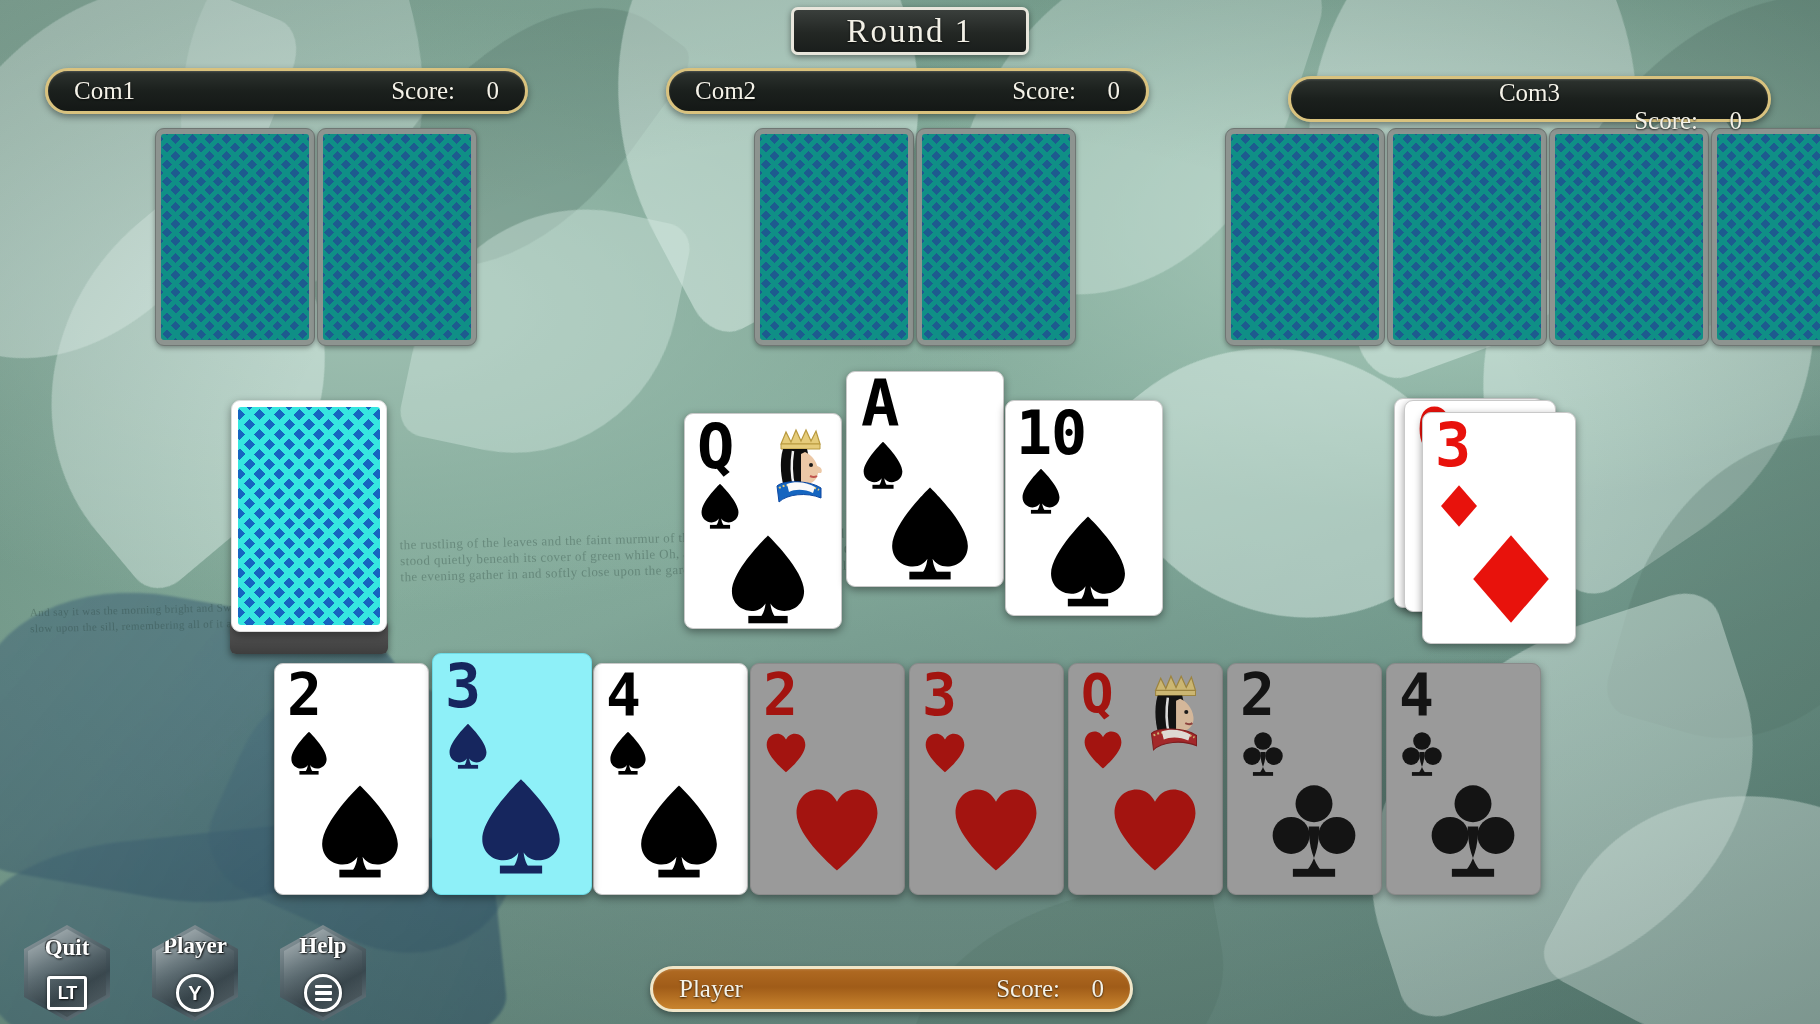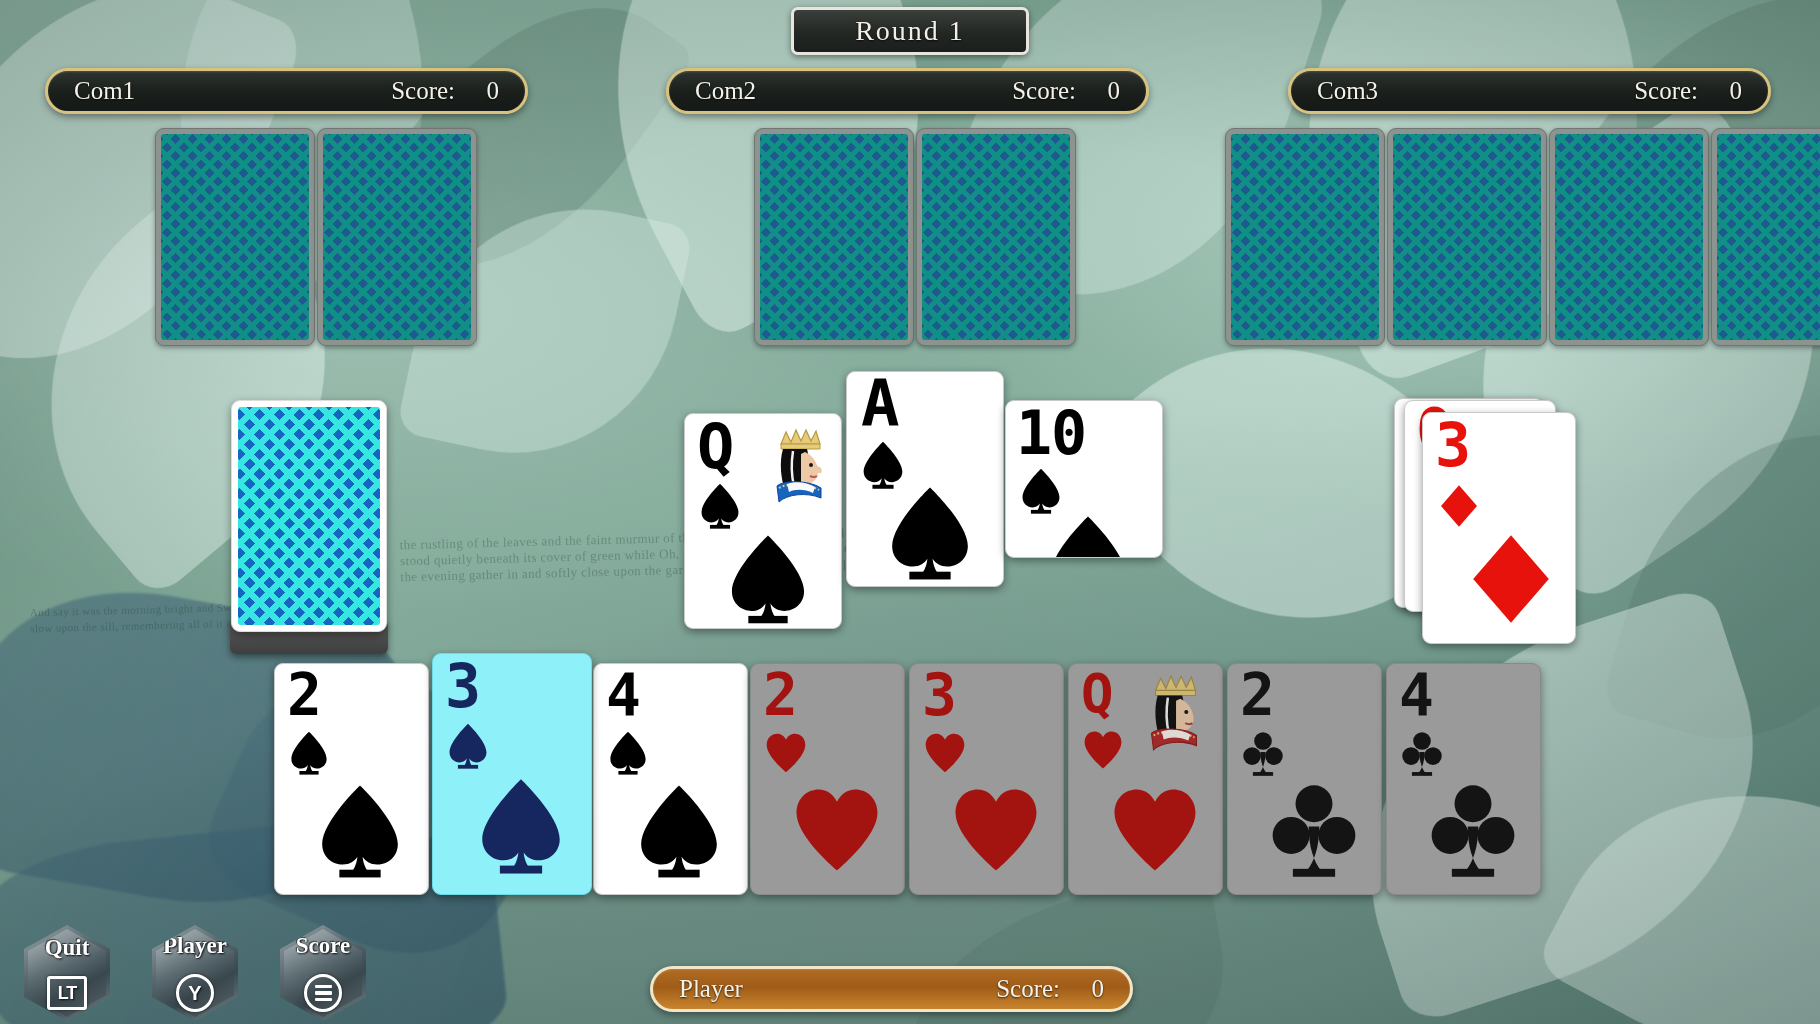--- a/index.html
+++ b/index.html
@@ -53,21 +53,21 @@
     position:absolute; left:50%; top:7px; transform:translateX(-50%);
     width:238px; height:48px;
     background:linear-gradient(180deg,#3a3f3c 0%, #232724 55%, #1a1e1c 100%);
     border:3px solid #e8e6dc;
     border-radius:7px;
     display:flex; align-items:center; justify-content:center;
     box-shadow:0 2px 6px rgba(0,0,0,0.45);
     z-index:6;
   }
   .round-pill span{
-    color:#f2f0e6; font-size:28px; letter-spacing:2px;
+    color:#f2f0e6; font-size:33px; letter-spacing:2px;
     text-shadow:0 1px 2px rgba(0,0,0,0.8);
   }
 
   
   .banner{
     position:absolute; height:46px;
     border-radius:23px;
     border:3px solid #d9c27e;
     display:flex; align-items:center;
     padding:0 26px;
@@ -81,21 +81,21 @@
     background:linear-gradient(180deg,#b06a22 0%, #a05c18 45%, #c9842e 100%);
     border-color:#f0e6c8;
   }
   .banner .nm{ color:#f4f2e8; font-size:25px; text-shadow:0 1px 2px rgba(0,0,0,0.75); }
   .banner .sc{ margin-left:auto; display:flex; align-items:center; gap:26px; }
   .banner .sc-label{ color:#f4f2e8; font-size:25px; text-shadow:0 1px 2px rgba(0,0,0,0.75); }
   .banner .sc-val{ color:#f4f2e8; font-size:25px; min-width:18px; text-align:right; text-shadow:0 1px 2px rgba(0,0,0,0.75); }
 
   #banner-com1{ left:45px;   top:68px;  width:483px; }
   #banner-com2{ left:666px;  top:68px;  width:483px; }
-  #banner-com3{ left:1288px; top:68px;  width:483px; }
+  #banner-com3{ left:1288px; top:76px;  width:483px;flex-direction:column; }
   #banner-player{ left:650px; top:966px; width:483px; }
 
   
   .card{
     position:absolute;
     border-radius:9px;
     z-index:4;
   }
   
   .cardback{
@@ -364,21 +364,21 @@
       </svg>
   </div>
   <div class="c-pip-lg pip blk" style="left:40px; top:112px; width:86px; height:98px;">
     <svg viewBox="0 0 100 110">
         <path fill="currentColor" d="M50 2C50 2 6 44 6 70c0 15 12 24 24 24 8 0 14-4 17-9-1 10-5 17-10 21h26c-5-4-9-11-10-21 3 5 9 9 17 9 12 0 24-9 24-24C94 44 50 2 50 2z"></path>
         <rect x="26" y="100" width="48" height="9" fill="currentColor"></rect>
       </svg>
   </div>
 </div>
 
-<div class="card facecard" style="left:1005px; top:400px; width:158px; height:158px;">
+<div class="card facecard" style="left:1005px; top:400px; width:158px; height:216px;">
   <div class="c-rank blk" style="left:10px; top:6px; font-size:60px;">10</div>
   <div class="c-pip-sm pip blk" style="left:14px; top:66px; width:42px; height:48px;">
     <svg viewBox="0 0 100 110">
         <path fill="currentColor" d="M50 2C50 2 6 44 6 70c0 15 12 24 24 24 8 0 14-4 17-9-1 10-5 17-10 21h26c-5-4-9-11-10-21 3 5 9 9 17 9 12 0 24-9 24-24C94 44 50 2 50 2z"></path>
         <rect x="26" y="100" width="48" height="9" fill="currentColor"></rect>
       </svg>
   </div>
   <div class="c-pip-lg pip blk" style="left:40px; top:112px; width:84px; height:96px;">
     <svg viewBox="0 0 100 110">
         <path fill="currentColor" d="M50 2C50 2 6 44 6 70c0 15 12 24 24 24 8 0 14-4 17-9-1 10-5 17-10 21h26c-5-4-9-11-10-21 3 5 9 9 17 9 12 0 24-9 24-24C94 44 50 2 50 2z"></path>
@@ -567,21 +567,21 @@
 </button>
 
 <button class="hexbtn" style="left:152px; top:925px;">
   <span class="hx-label">Player</span>
   <span class="hx-badge circle">
     <span>Y</span>
   </span>
 </button>
 
 <button class="hexbtn" style="left:280px; top:925px;">
-  <span class="hx-label">Score</span>
+  <span class="hx-label">Help</span>
   <span class="hx-badge circle">
     <span class="menu-lines">
         <i></i>
         <i></i>
         <i></i>
       </span>
   </span>
 </button>
 
 </body></html>

